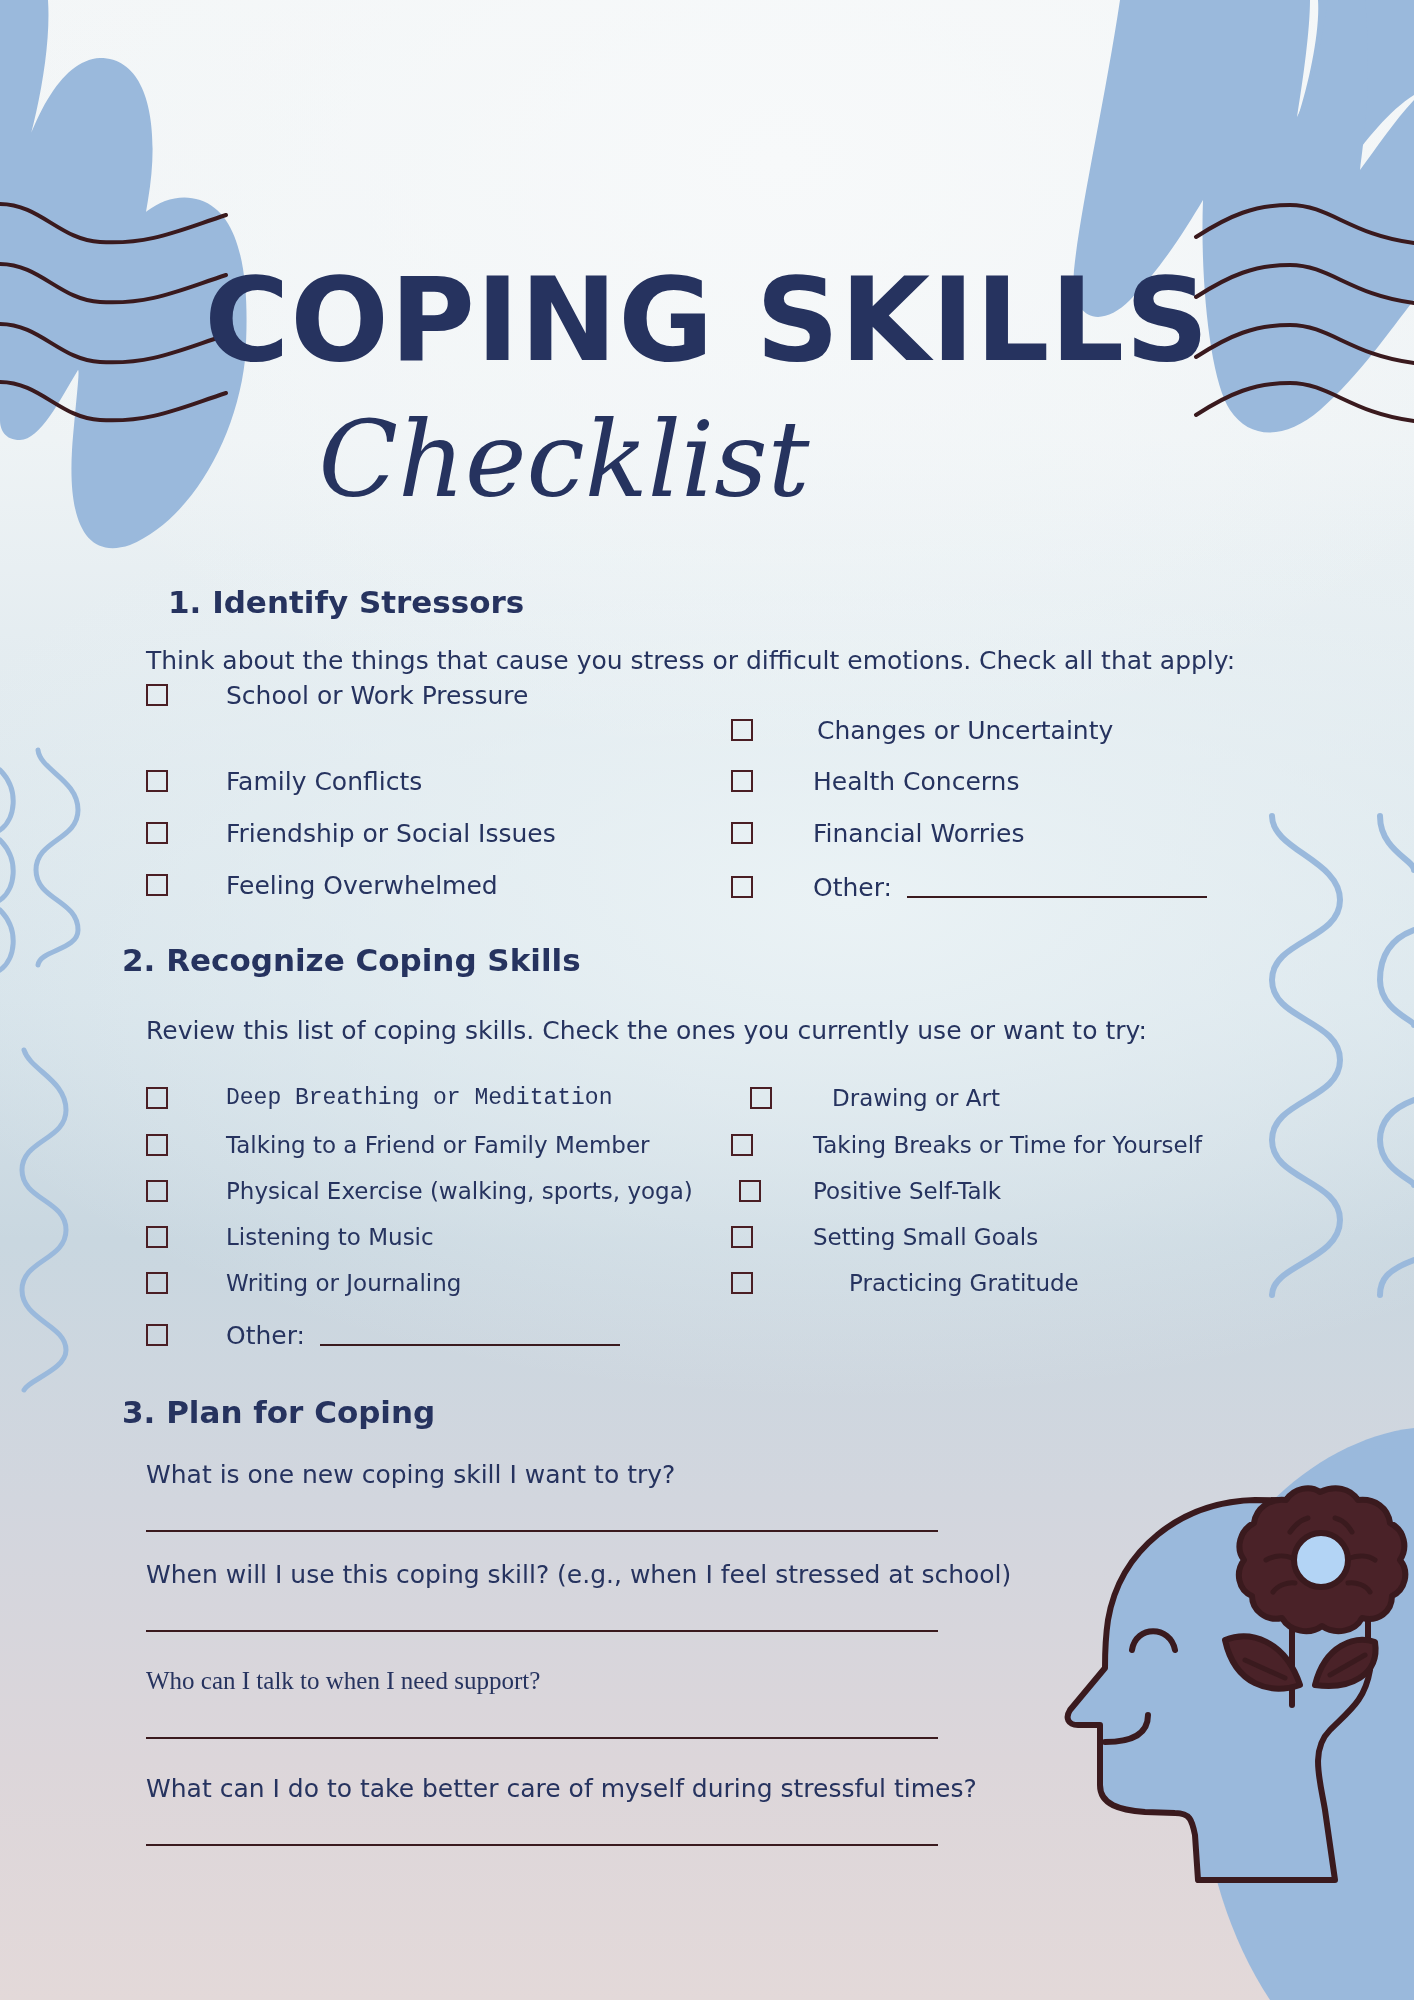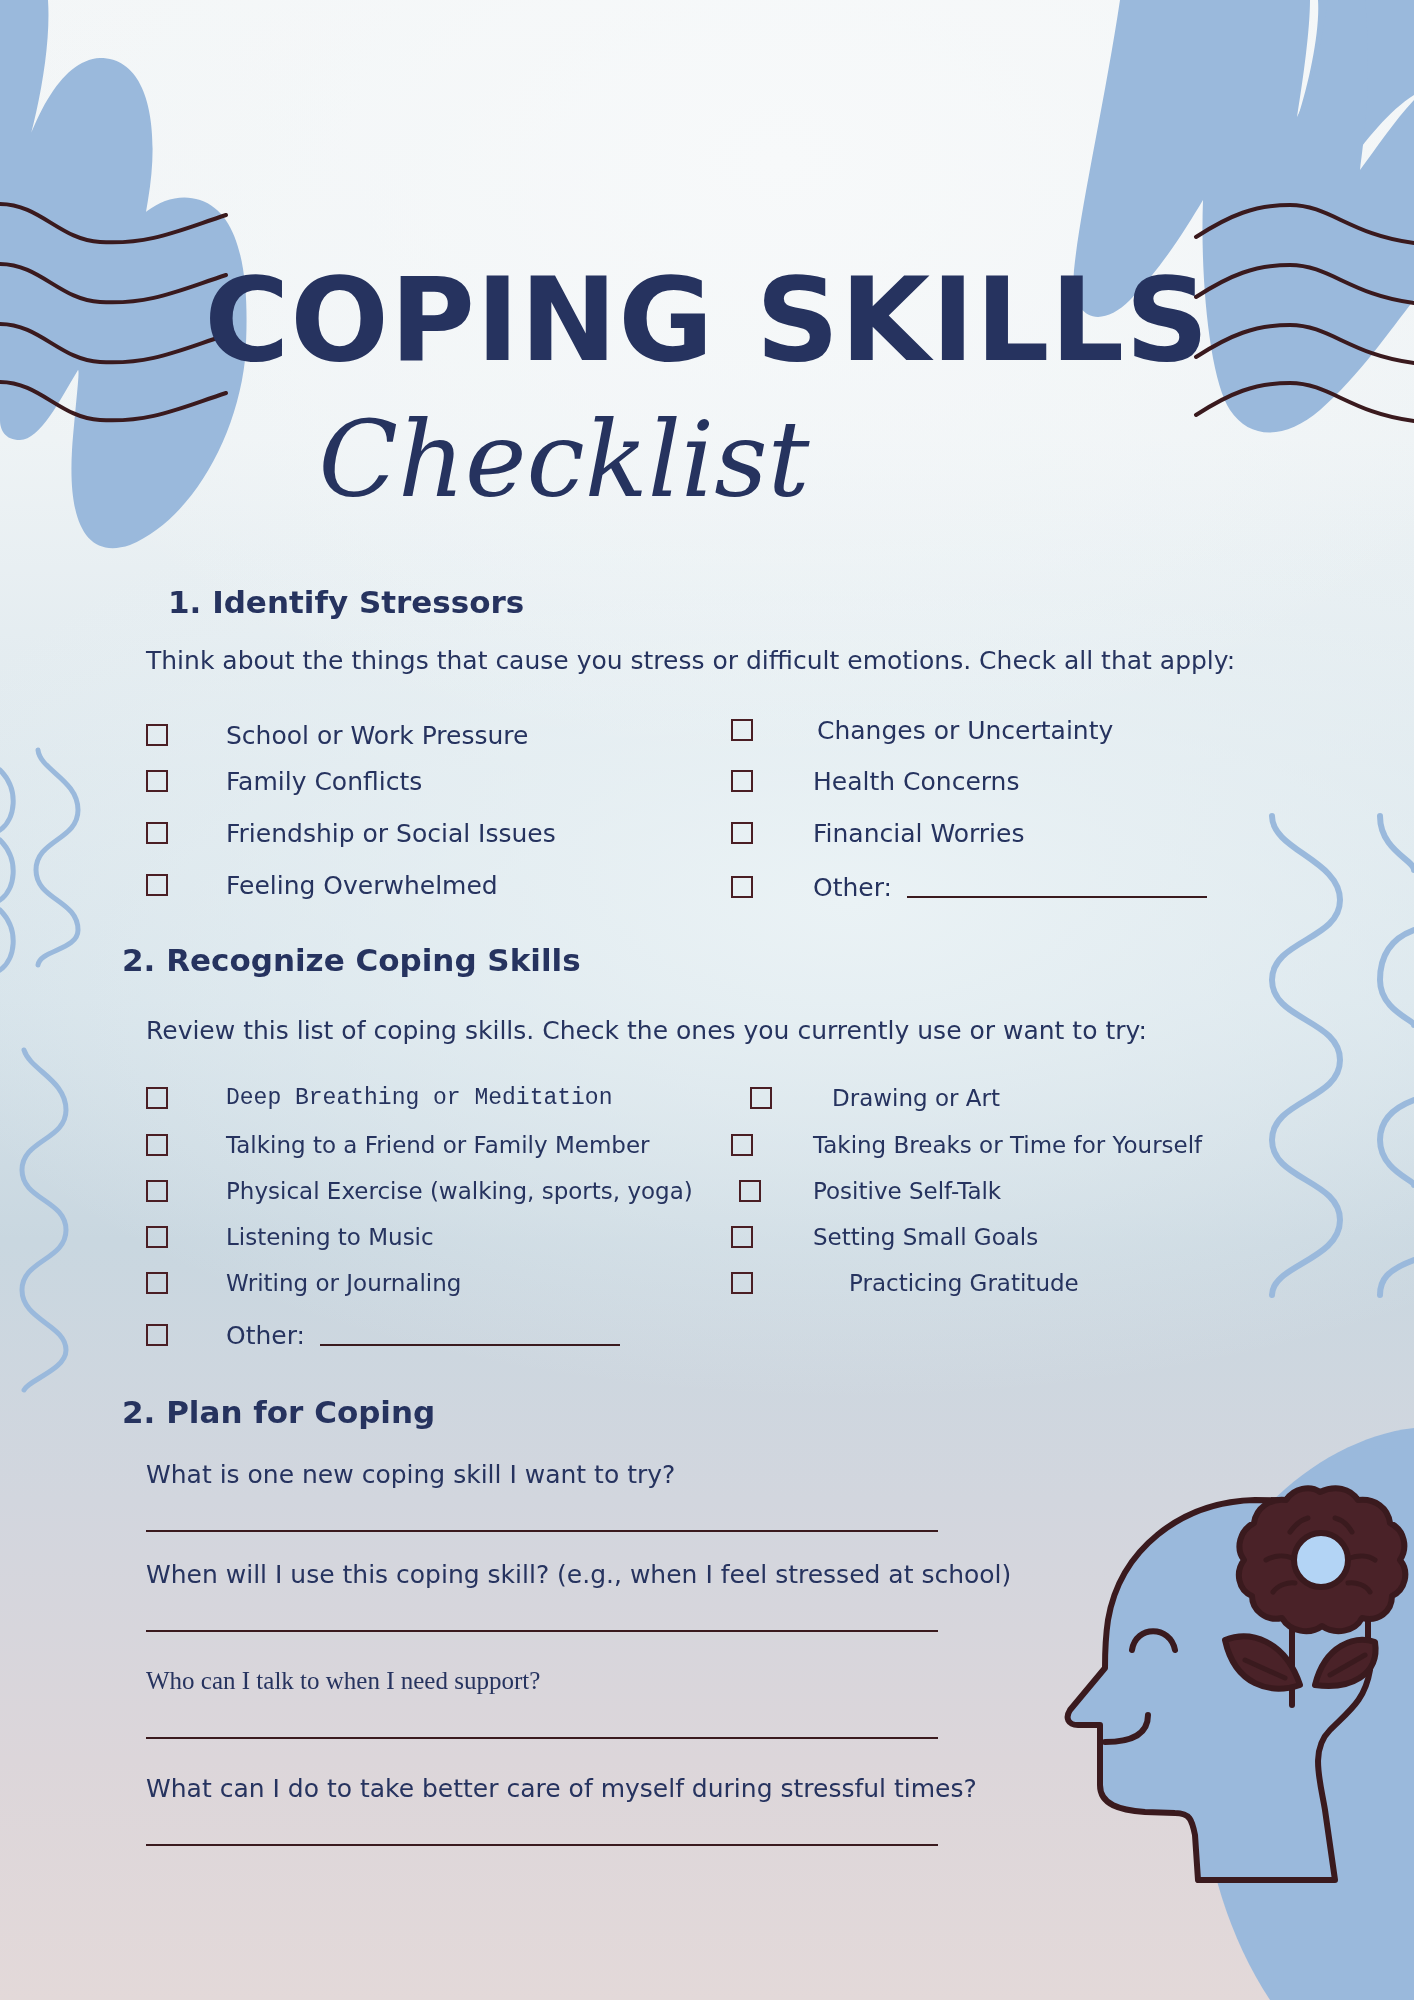--- a/index.html
+++ b/index.html
@@ -104,21 +104,21 @@
   </g>
 </svg>
 
 <div class="page-title">COPING SKILLS</div>
 <div class="page-subtitle">Checklist</div>
 
 <section>
   <h2 class="sec-heading" style="left:168px;top:584px;">1. Identify Stressors</h2>
   <p class="sec-intro" style="top:646px;">Think about the things that cause you stress or difficult emotions. Check all that apply:</p>
 
-  <div class="check-item" style="left:146px;top:720px;align-items:center;">
+  <div class="check-item" style="left:146px;top:680px;align-items:center;">
     <span class="checkbox"></span>
     <span class="check-label">School or Work Pressure</span>
   </div>
   <div class="check-item" style="left:146px;top:766px;">
     <span class="checkbox"></span>
     <span class="check-label">Family Conflicts</span>
   </div>
   <div class="check-item" style="left:146px;top:818px;">
     <span class="checkbox"></span>
     <span class="check-label">Friendship or Social Issues</span>
@@ -193,21 +193,21 @@
     <span class="checkbox"></span>
     <span class="check-label" style="left:82px;">Setting Small Goals</span>
   </div>
   <div class="check-item" style="left:731px;top:1268px;">
     <span class="checkbox"></span>
     <span class="check-label" style="left:82px;margin-left:36px;">Practicing Gratitude</span>
   </div>
 </section>
 
 <section>
-  <h2 class="sec-heading" style="left:122px;top:1394px;">2. Plan for Coping</h2>
+  <h2 class="sec-heading" style="left:122px;top:1394px;">3. Plan for Coping</h2>
 
   <p class="question" style="top:1460px;">What is one new coping skill I want to try?</p>
   <div class="answer-line" style="top:1530px;"></div>
 
   <p class="question" style="top:1560px;">When will I use this coping skill? (e.g., when I feel stressed at school)</p>
   <div class="answer-line" style="top:1630px;"></div>
 
   <p class="question" style="top:1667px;font-family:Liberation Serif, serif;">Who can I talk to when I need support?</p>
   <div class="answer-line" style="top:1737px;"></div>
 

